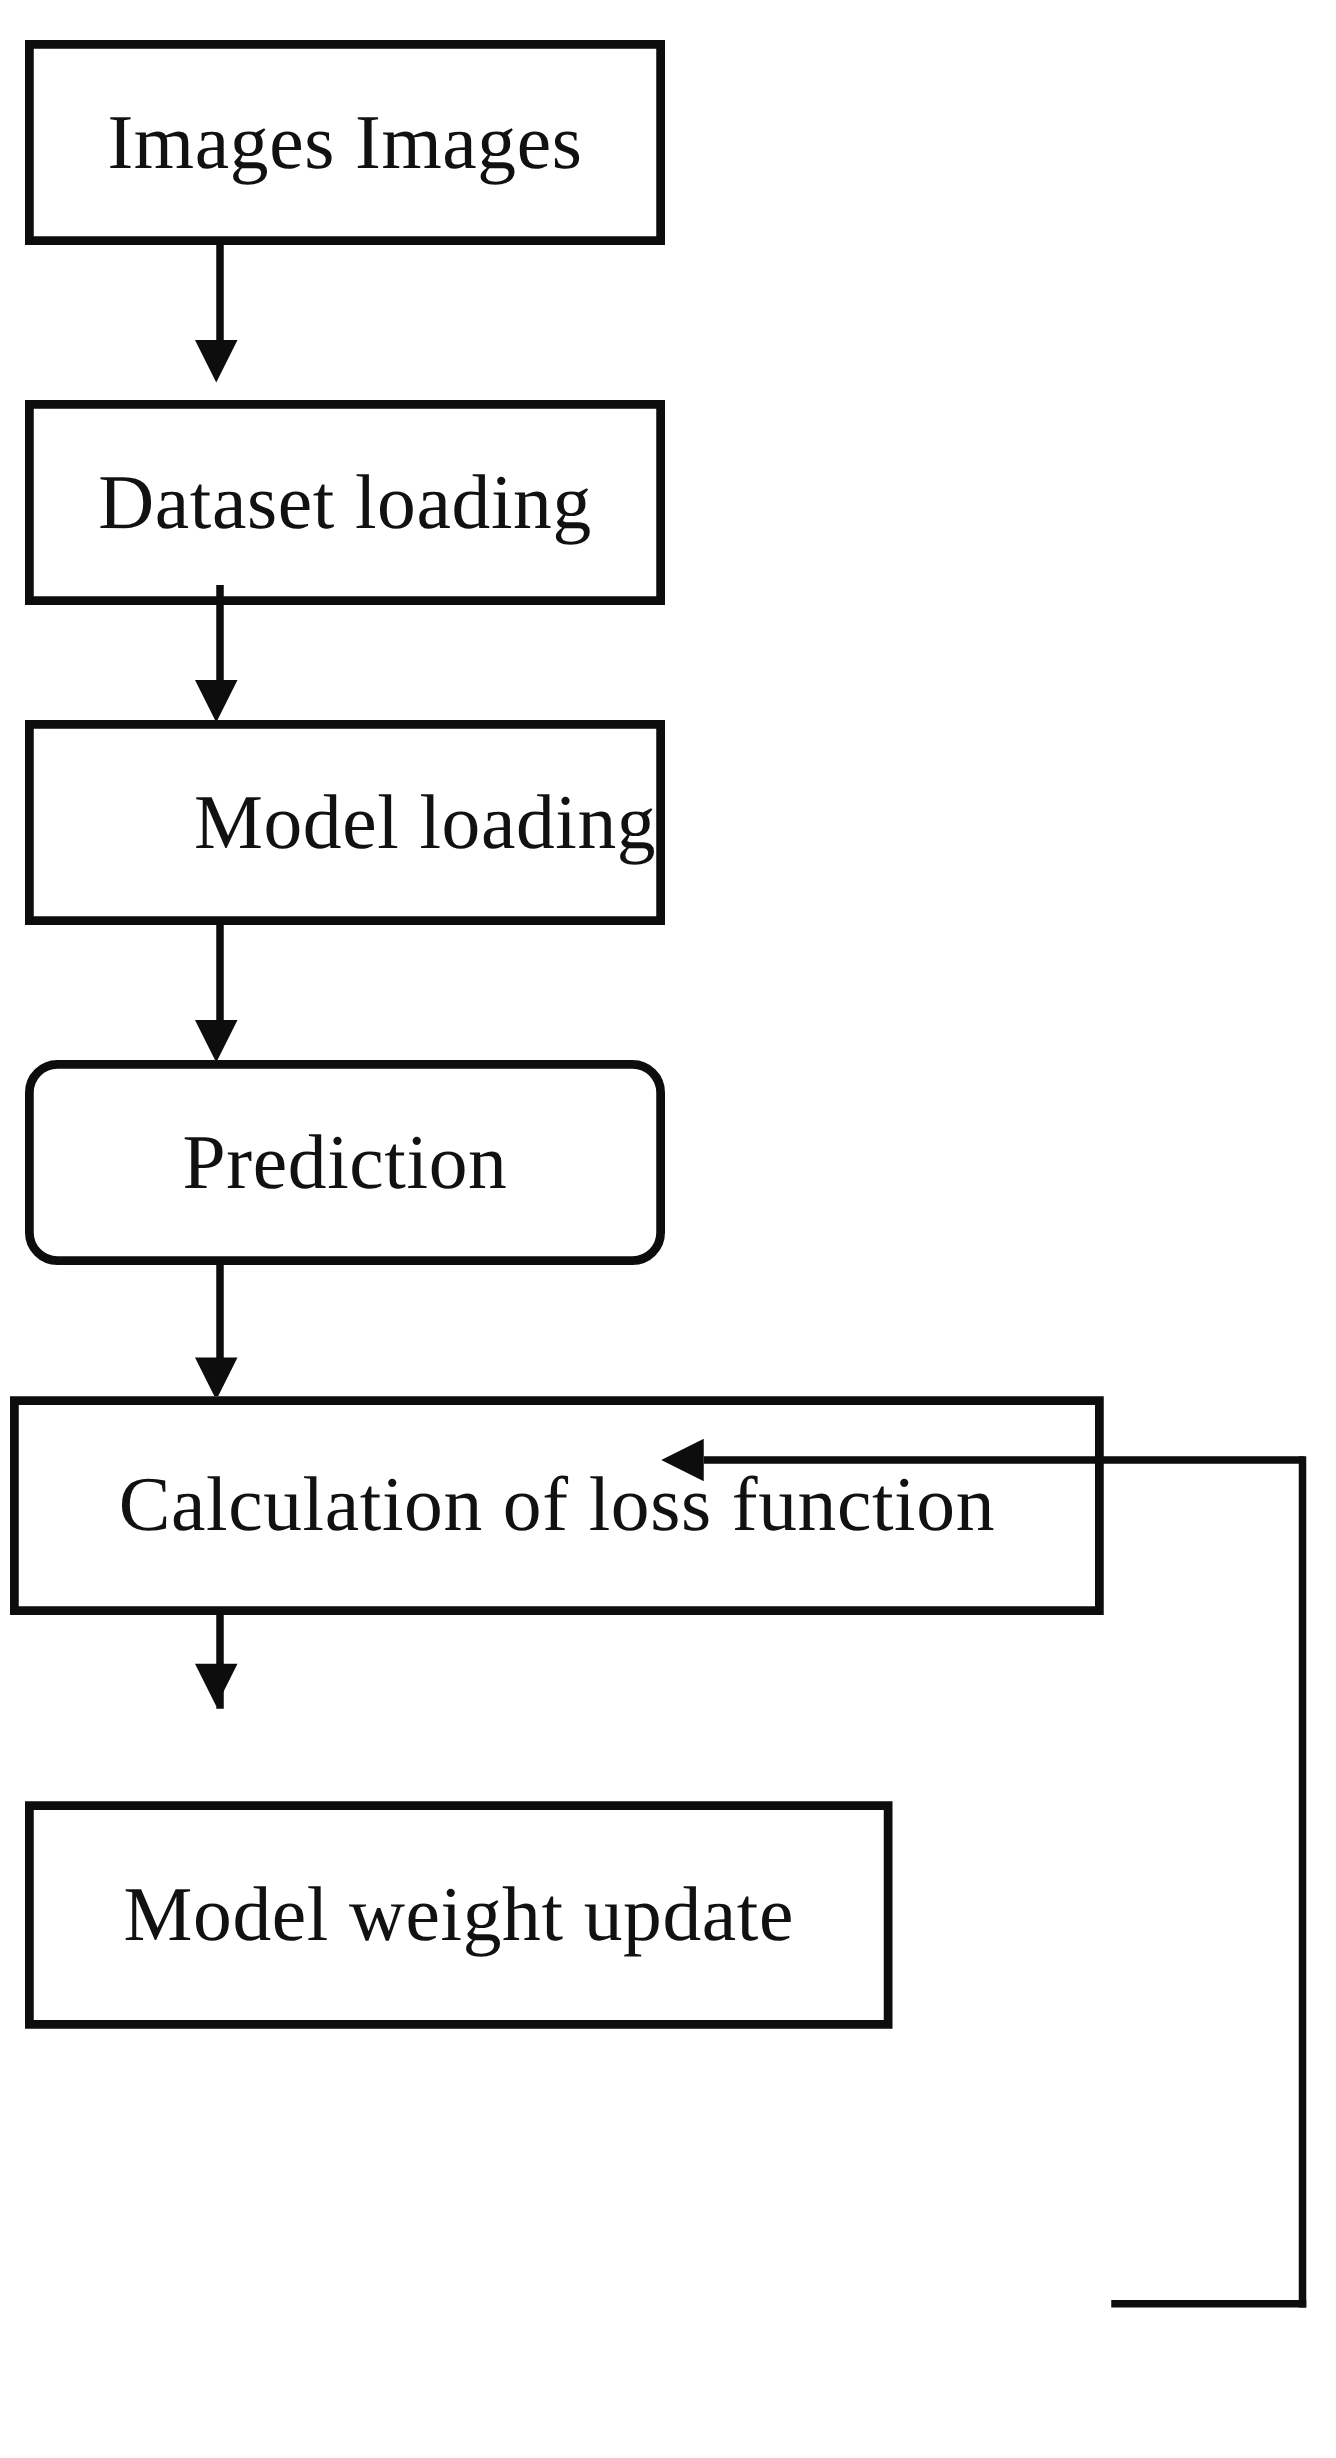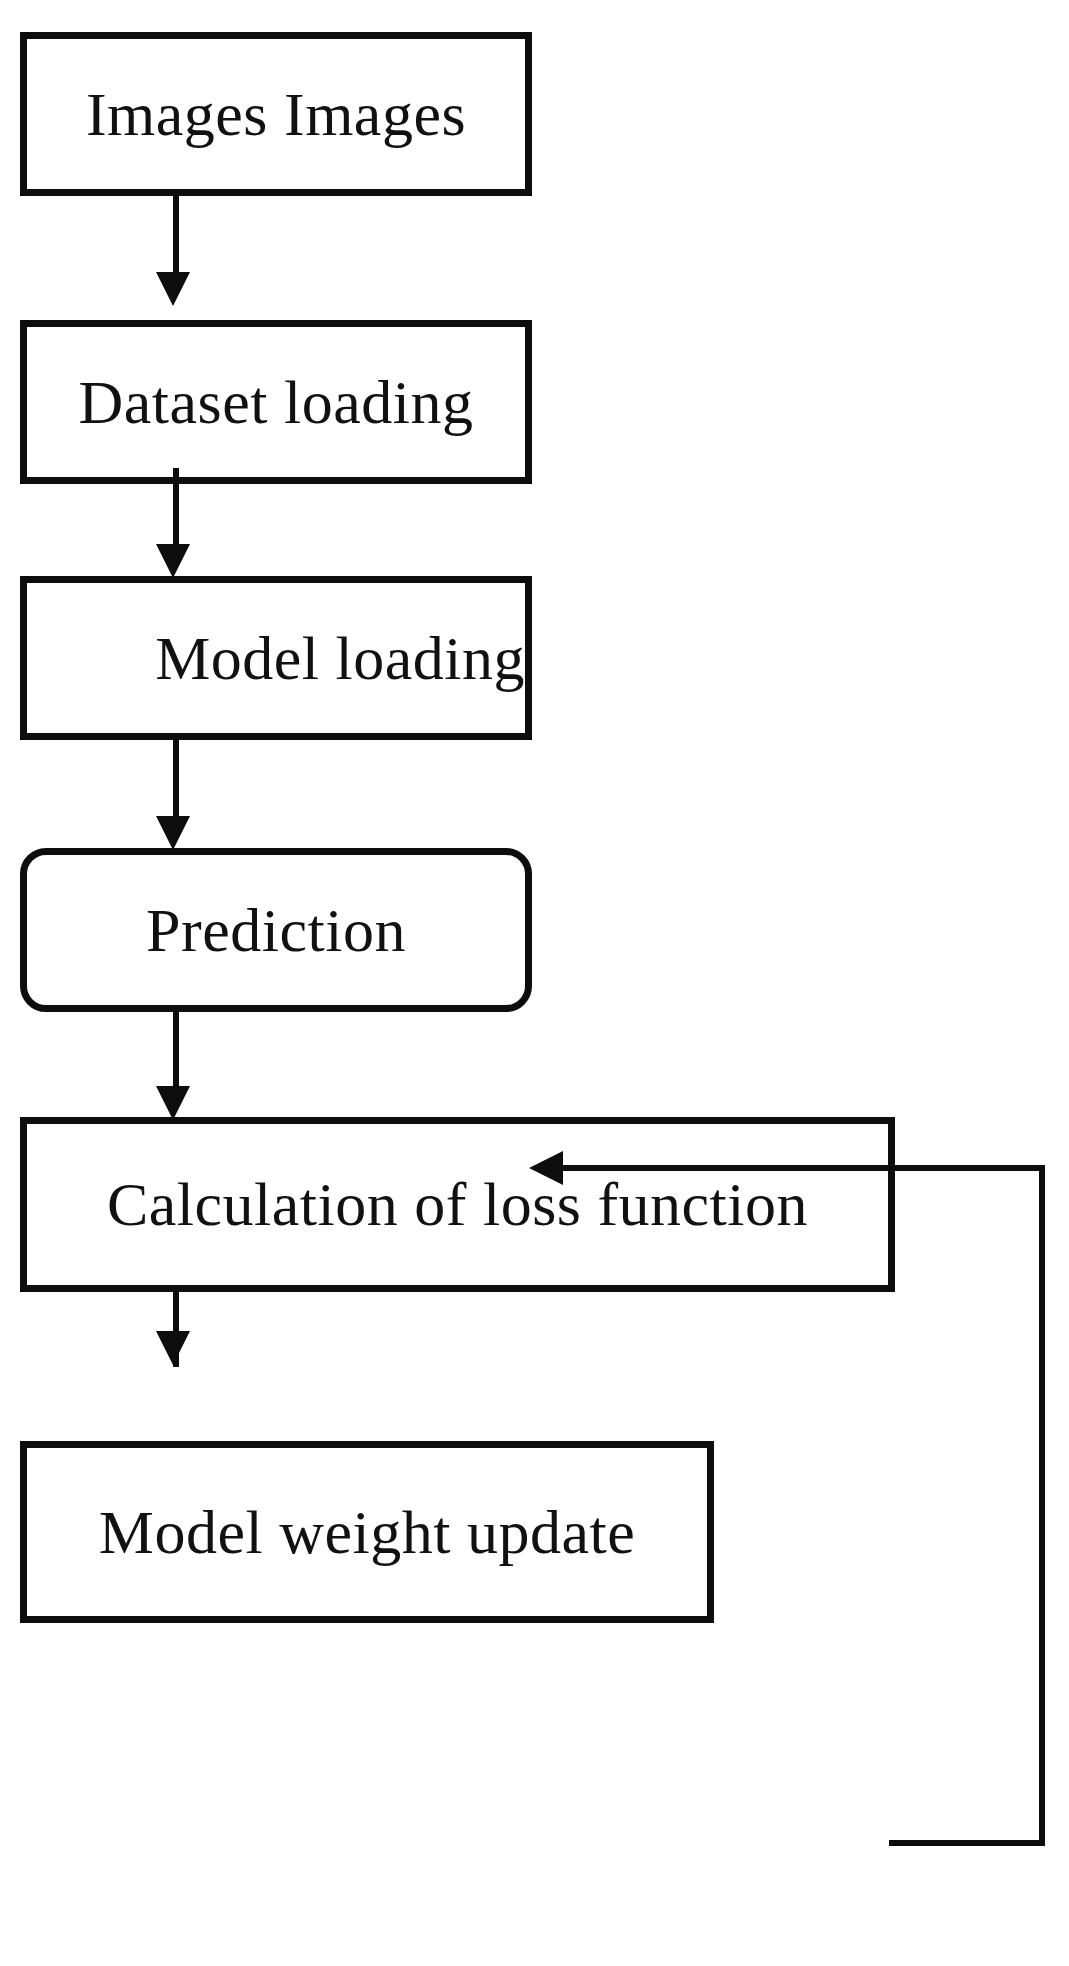--- a/index.html
+++ b/index.html
@@ -31,21 +31,21 @@
   }
   .node-label {
     font-size: 62px;
     letter-spacing: 0.5px;
   }
   
   #node-drone-images      { left: 20px;  top: 32px;   width: 512px; height: 164px; }
   #node-dataset-loading   { left: 20px;  top: 304px;  width: 512px; height: 164px; margin-top: 16px; }
   #node-model-loading     { left: 20px;  top: 576px;  width: 512px; height: 164px; justify-content: flex-end; }
   #node-prediction        { left: 20px;  top: 848px;  width: 512px; height: 164px; border-radius: 26px; }
-  #node-loss-function     { left: 20px;  top: 1117px; width: 875px; height: 175px; }
+  #node-loss-function     { left: 8px;  top: 1117px; width: 875px; height: 175px; }
   #node-weight-update     { left: 20px;  top: 1441px; width: 694px; height: 182px; }
 
   
   .conn-line {
     position: absolute;
     background: #0d0d0d;
   }
   .conn-v { width: 6px; }
   .conn-h { height: 6px; }
 

